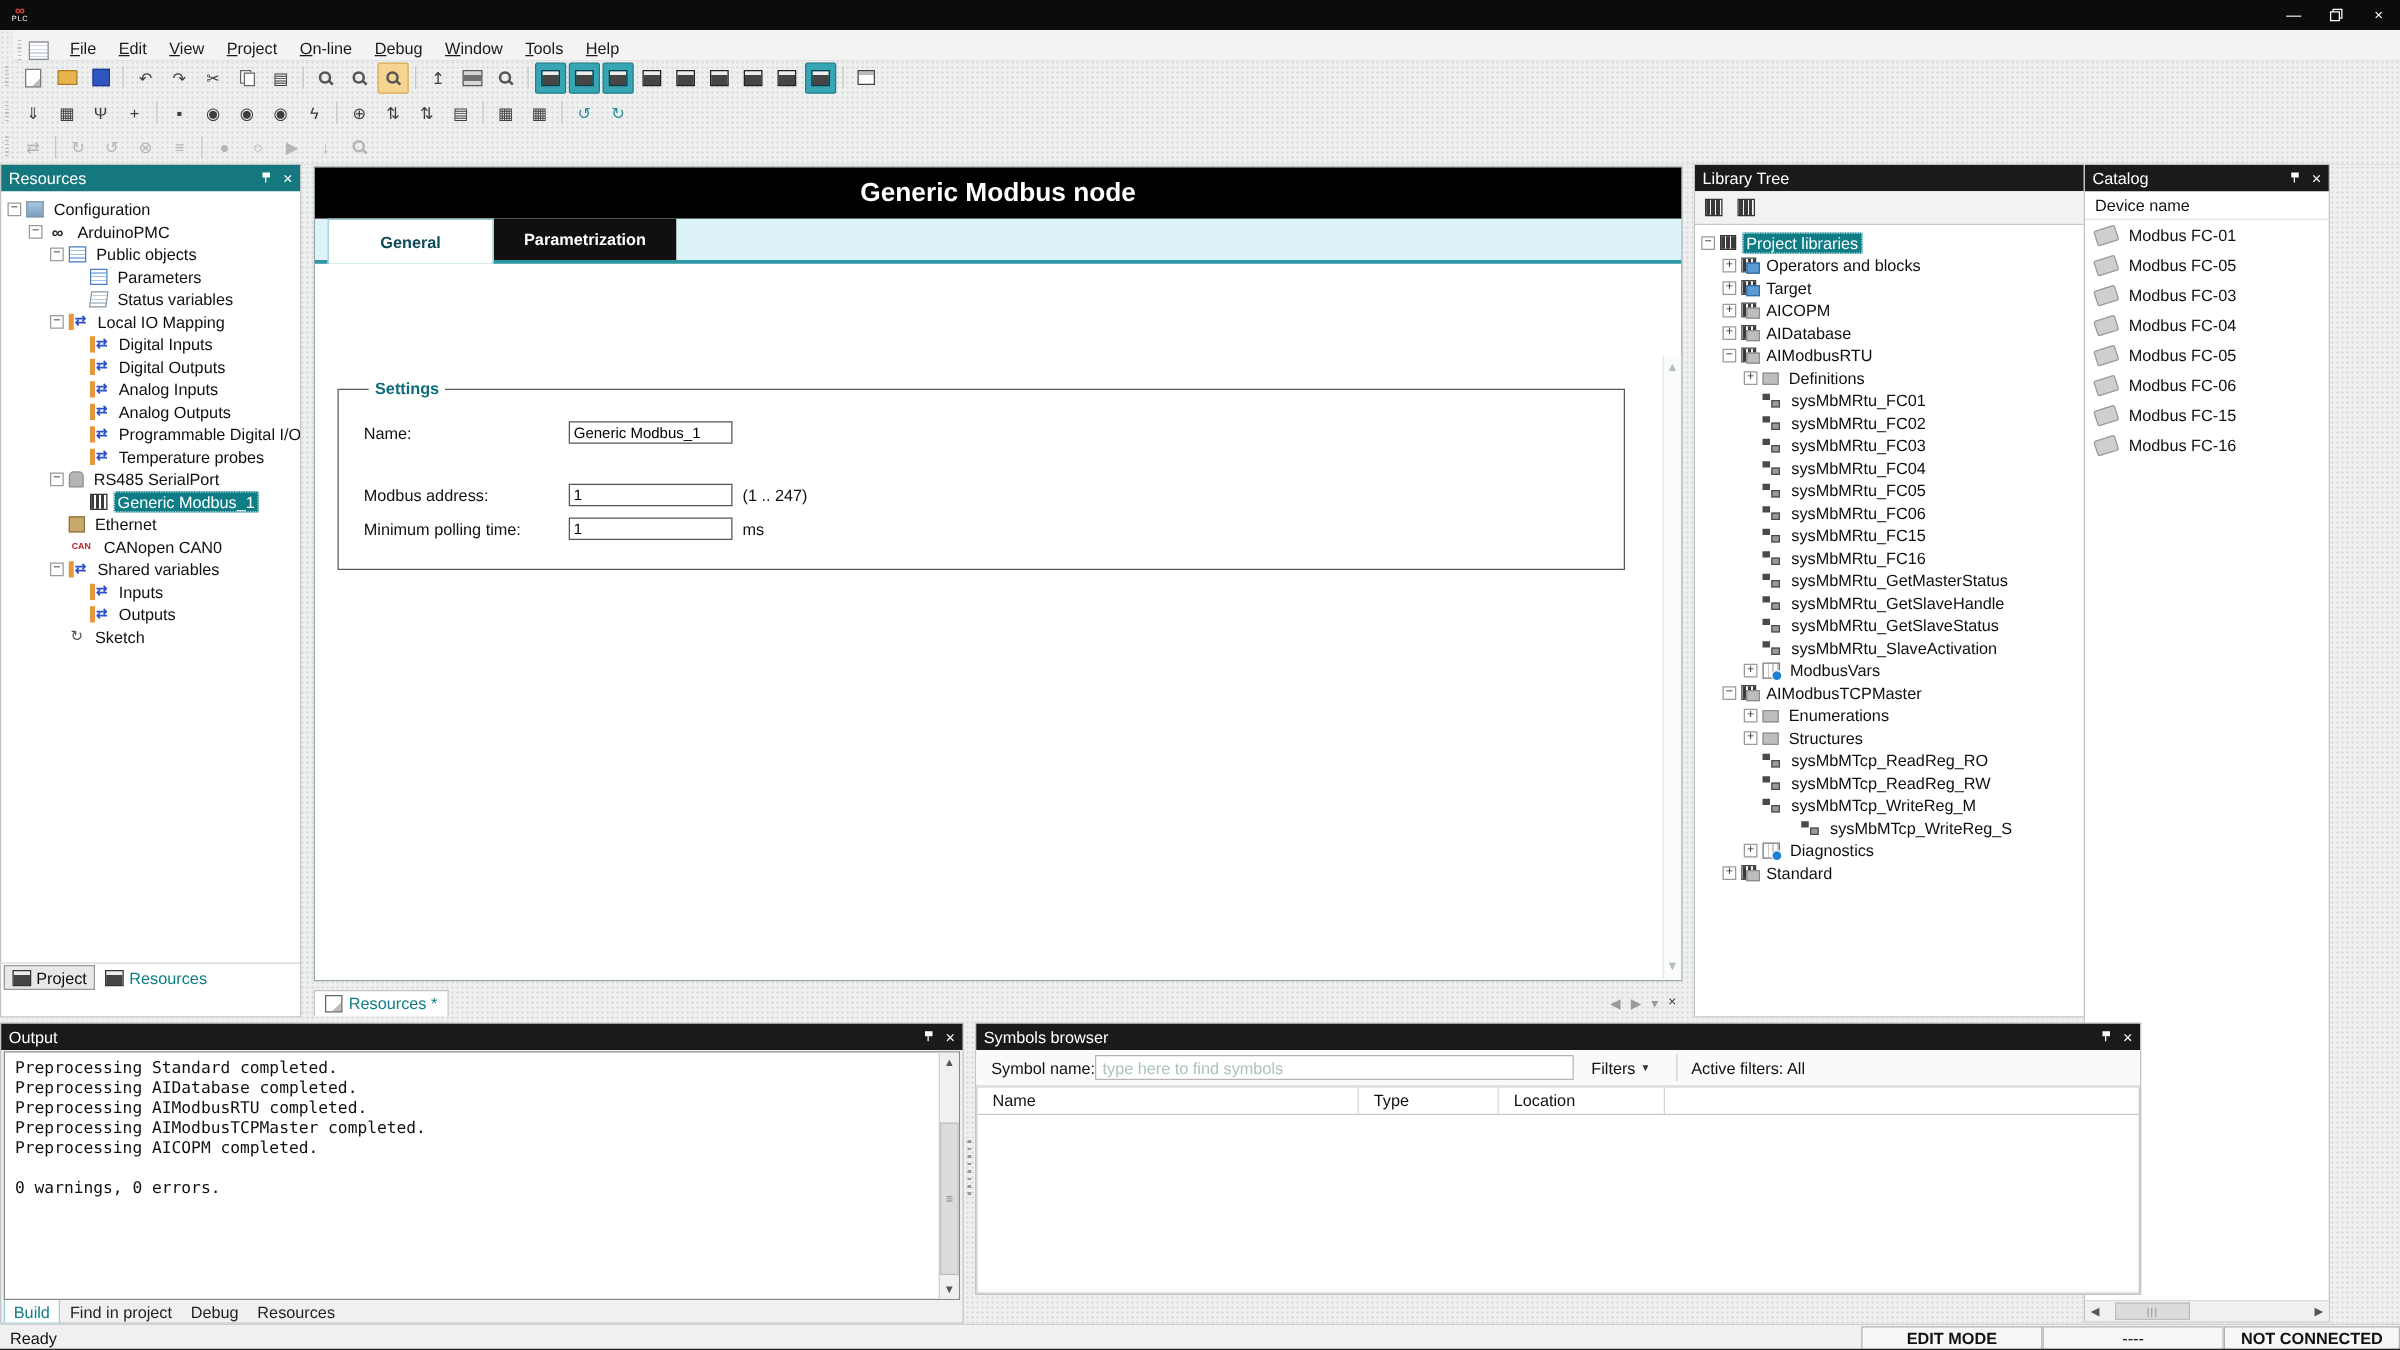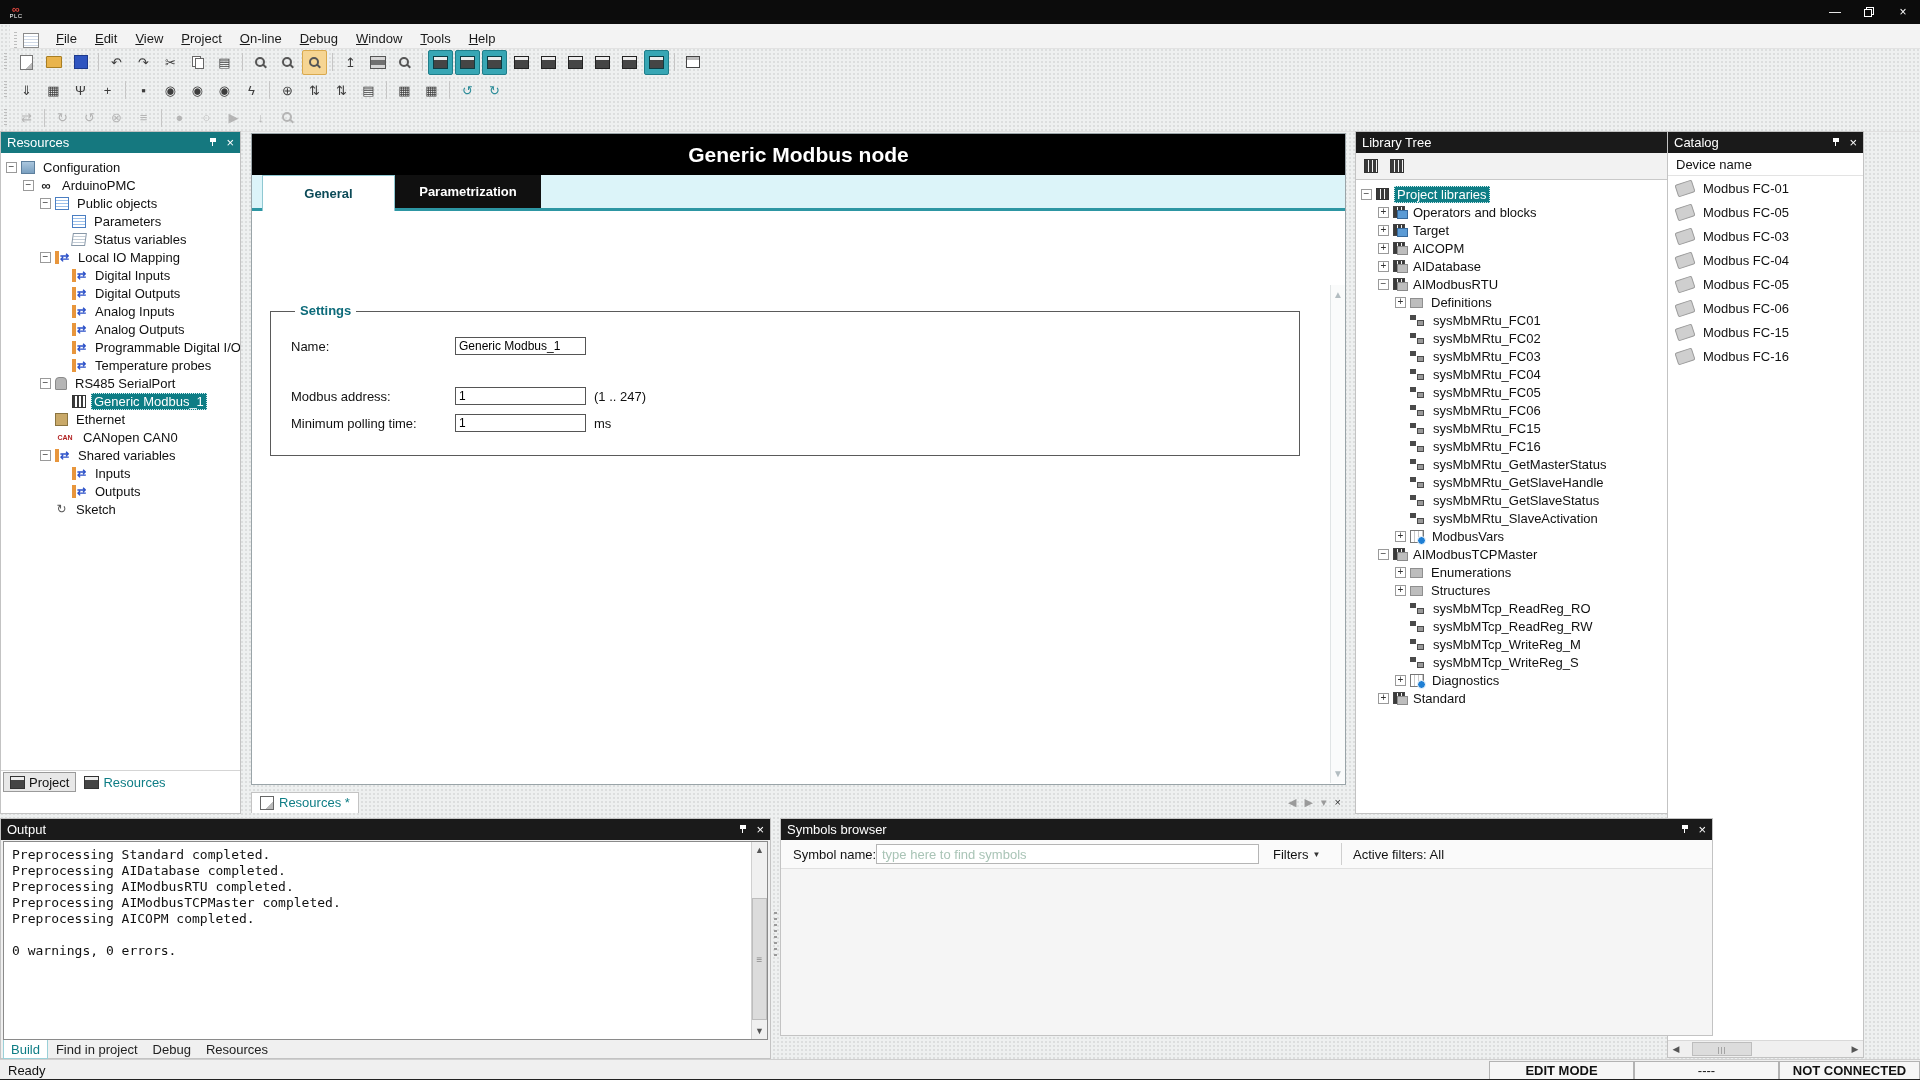--- a/index.html
+++ b/index.html
@@ -625,21 +625,21 @@
       <div class="trow" style="padding-left: 39px;">
         <span class="tg hid">−</span>
         <span class="ico ico-fb"></span>
         <span class="lbl">sysMbMTcp_ReadReg_RW</span>
       </div>
       <div class="trow" style="padding-left: 39px;">
         <span class="tg hid">−</span>
         <span class="ico ico-fb"></span>
         <span class="lbl">sysMbMTcp_WriteReg_M</span>
       </div>
-      <div class="trow" style="padding-left: 39px;">
+      <div class="trow" style="padding-left: 59px; margin-left: 11px;">
         <span class="tg hid">−</span>
         <span class="ico ico-fb"></span>
         <span class="lbl">sysMbMTcp_WriteReg_S</span>
       </div>
       <div class="trow" style="padding-left: 39px;">
         <span class="tg">+</span>
         <span class="ico ico-vars"></span>
         <span class="lbl">Diagnostics</span>
       </div>
       <div class="trow" style="padding-left: 22px;">
@@ -739,20 +739,28 @@
   <div id="sym-filter">
     <span id="sym-label">Symbol name:</span>
     <input id="sym-input" placeholder="type here to find symbols" style="">
     <span id="sym-filters-btn">
       <span>Filters</span>
       <span class="caret">▼</span>
     </span>
     <span id="sym-div"></span>
     <span id="sym-active">Active filters: All</span>
   </div>
+  <div id="sym-table">
+    <div id="sym-cols">
+        <span class="scol" style="width: 305px;">Name</span>
+        <span class="scol" style="width: 112px;">Type</span>
+        <span class="scol" style="width: 133px;">Location</span>
+      </div>
+    <div style="flex:1"></div>
+  </div>
 </div>
 
 <div id="split-dots" class="abs">
     <span class="d"></span>
   </div>
 
 <div id="statusbar" class="abs">
   <span id="sb-ready">Ready</span>
   <span class="sb-cell sb-bold" style="left:1489px;width:143px">EDIT MODE</span>
   <span class="sb-cell" style="left:1634px;width:143px">----</span>

